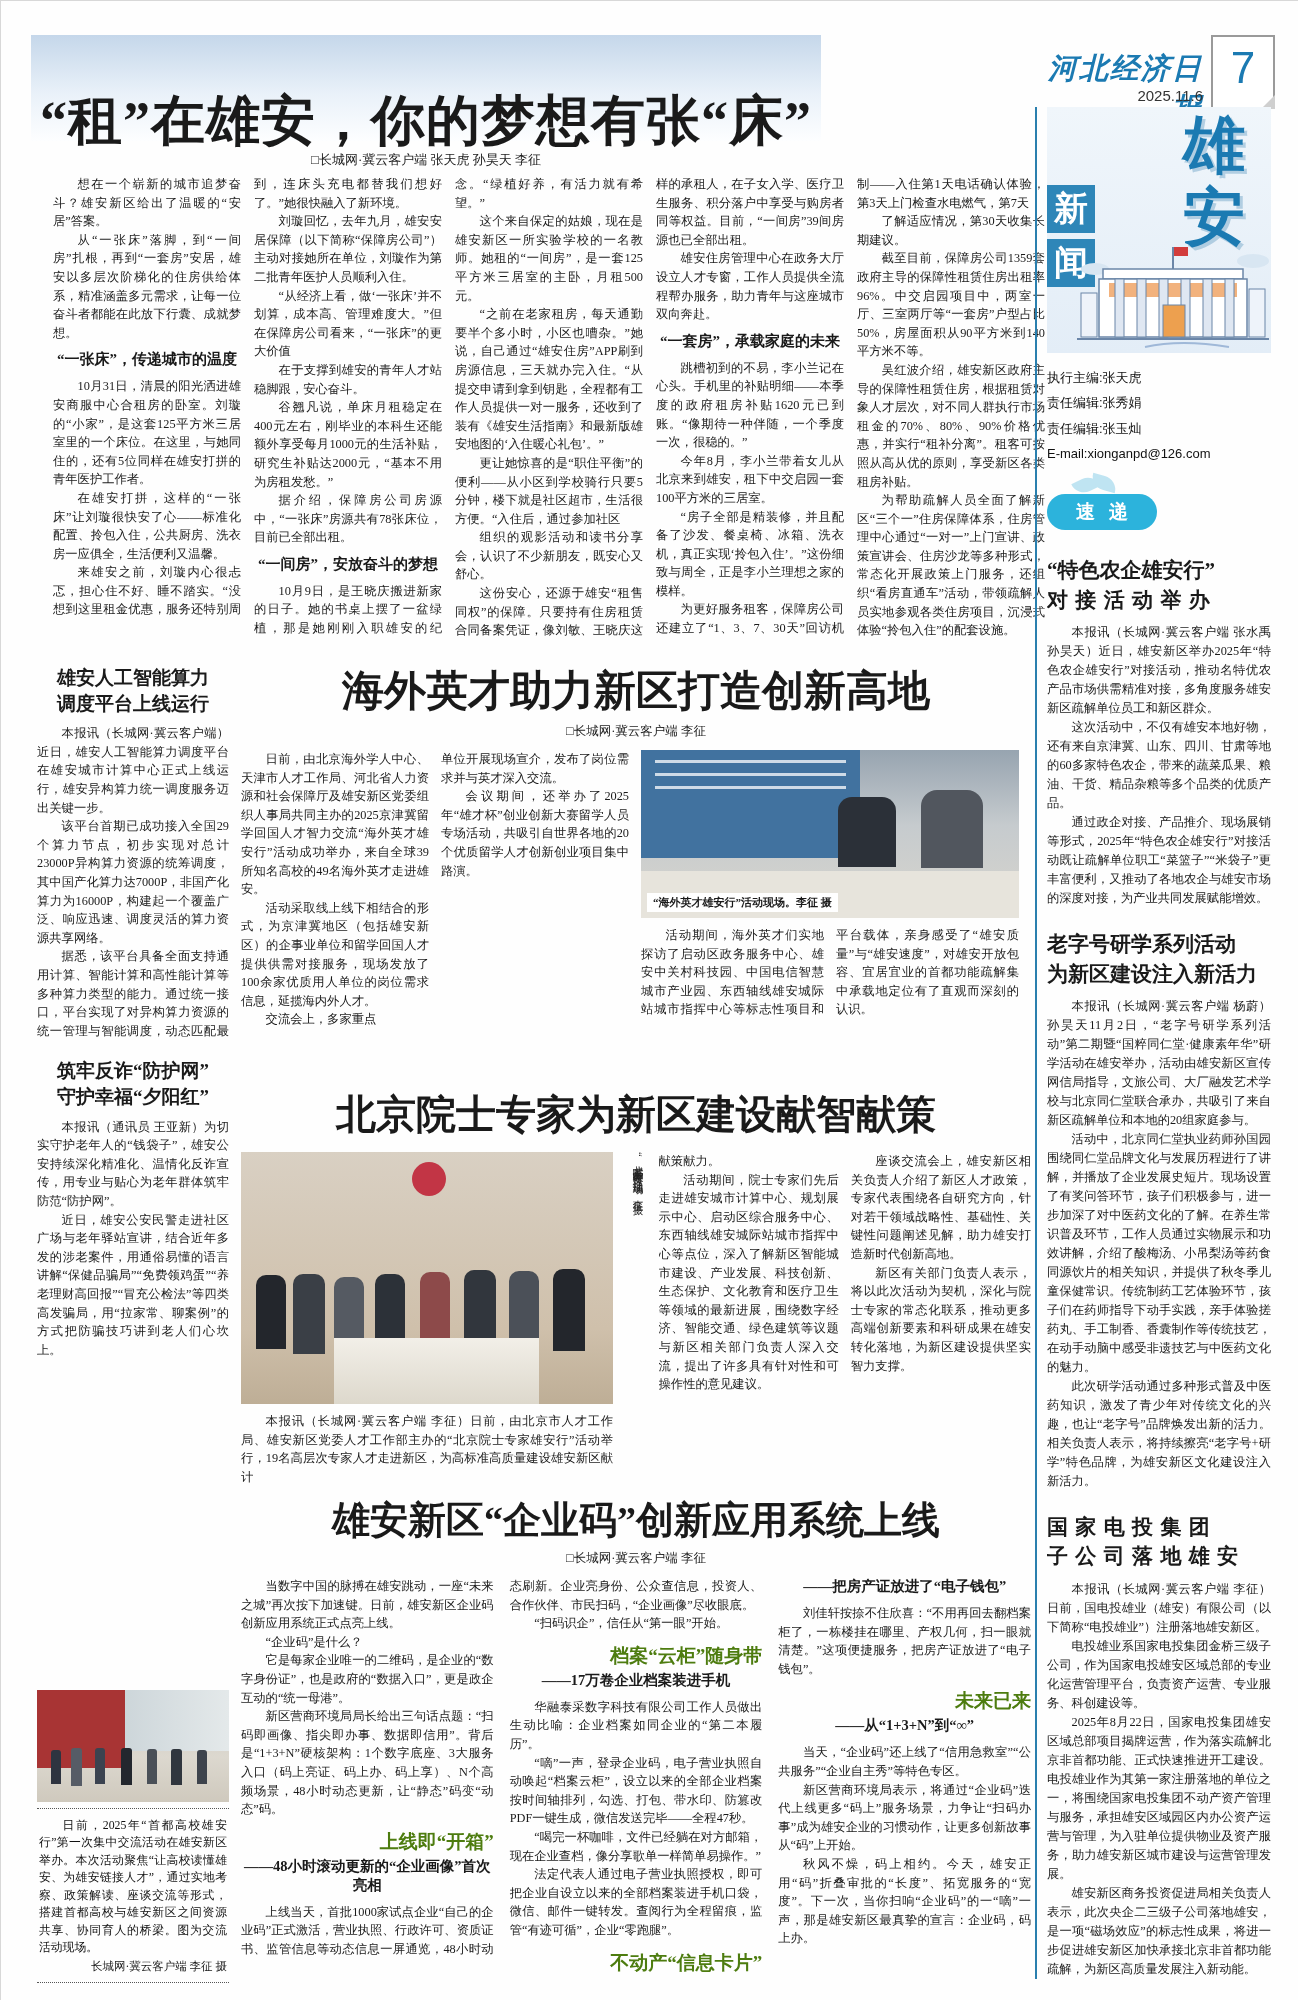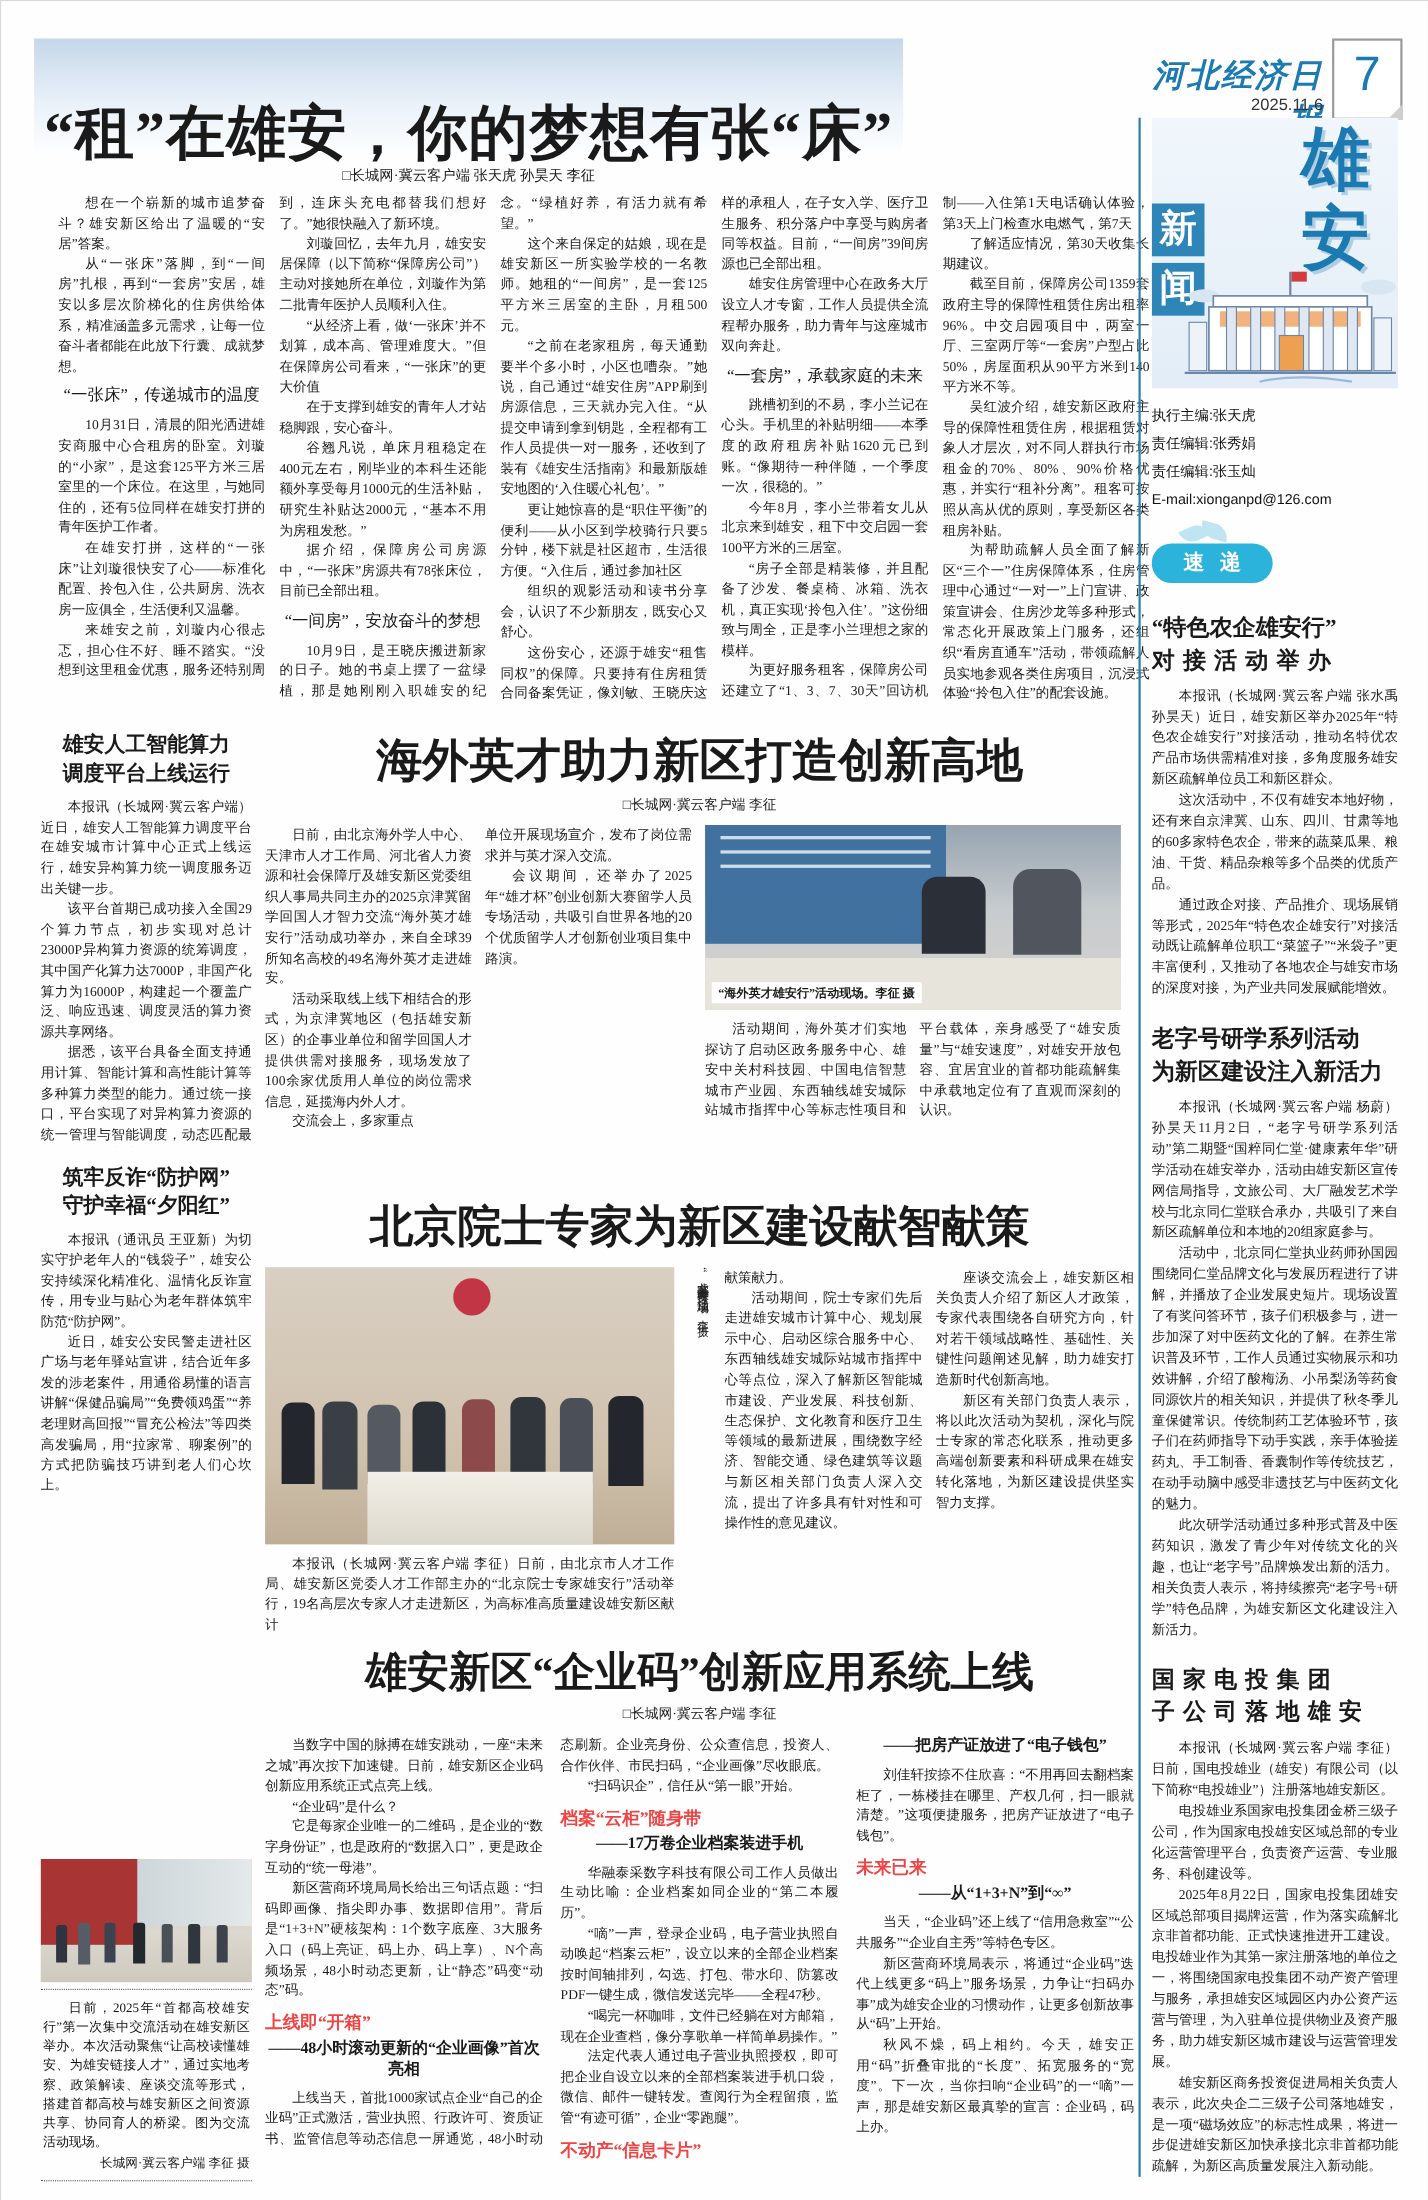--- a/index.html
+++ b/index.html
@@ -20,21 +20,21 @@
   .paper-date{position:absolute;left:1022px;top:86px;width:180px;text-align:right;
     font-size:15px;color:#333;font-family:"Liberation Sans",sans-serif;}
   .pagebox{position:absolute;left:1210px;top:34px;width:60px;height:70px;border:2px solid #9a9a9a;
     background:#fff;}
   .pagebox .num{display:block;text-align:center;font-size:44px;line-height:62px;color:#1b7ab2;
     font-family:"Liberation Sans",sans-serif;}
   .pagebox .fold{position:absolute;right:-2px;bottom:-2px;width:0;height:0;
     border-left:14px solid transparent;border-bottom:14px solid #cfcfcf;}
   
   p.body{margin:0;text-indent:2em;text-align:justify;font-size:12.3px;line-height:18.6px;}
-  h3.subhead{margin:8px 0;text-align:center;font-size:15px;font-weight:400;break-inside:avoid;}
+  h3.subhead{margin:8px 0;text-align:center;font-size:15px;font-weight:700;break-inside:avoid;}
   .byline{ text-align:center;font-size:12.5px;color:#222;margin:4px 0 10px 0;}
   
   .main-flow{position:absolute;left:52px;top:174px;width:992px;height:478px;
     column-count:5;column-gap:13px;overflow:hidden;}
   
   .left-rail{position:absolute;left:36px;top:664px;width:192px;}
   .rail-head{font-size:19px;font-weight:800;text-align:center;line-height:1.35;margin:0 0 8px 0;}
   .rail-body{overflow:hidden;}
   .rail-body.h1{height:318px;}
   .rail-body.h2{height:560px;}
@@ -68,21 +68,21 @@
   .photo-ys .logo{position:absolute;left:46%;top:10px;width:34px;height:34px;border-radius:50%;
     background:#c23545;}
   .photo-ys .model{position:absolute;left:25%;bottom:0;width:55%;height:26%;
     background:linear-gradient(180deg,#f2efe8,#ddd8cc);}
   .ys-under{margin-top:8px;overflow:hidden;height:88px;}
   .v-cap{writing-mode:vertical-rl;font-size:10.5px;line-height:18px;width:22px;height:252px;
     color:#222;letter-spacing:1px;}
   .ys-col{width:184px;overflow:hidden;}
   .qy{position:absolute;left:240px;top:1494px;width:790px;}
   .qy-flow{column-count:3;column-gap:16px;height:408px;overflow:hidden;margin-top:4px;}
-  .sub-cyan{color:#ef4444;font-size:16px;font-weight:800;text-align:left;margin:10px 0 2px 0;break-inside:avoid;}
+  .sub-cyan{color:#4d7c0f;font-size:19px;font-weight:800;text-align:right;margin:10px 0 2px 0;break-inside:avoid;}
   .sub-dash{font-size:14.5px;font-weight:800;text-align:center;margin:0 0 8px 0;break-inside:avoid;}
   
   .siderule{position:absolute;left:1034px;top:106px;width:2px;height:1872px;background:#2a7fae;}
   .sidebar{position:absolute;left:1046px;top:106px;width:224px;height:1880px;overflow:hidden;}
   .masthead{position:relative;height:246px;background:linear-gradient(180deg,#f0f6fb,#e3edf7);}
   .xa-vert{position:absolute;right:26px;top:2px;font-size:62px;font-weight:900;color:#1b7ab2;
     line-height:72px;text-align:center;text-shadow:3px 3px 0 rgba(130,175,205,.55);}
   .sq-col{position:absolute;left:0;top:78px;}
   .sq{width:48px;height:48px;background:#2e86b8;color:#fff;font-size:34px;font-weight:700;
     text-align:center;line-height:48px;margin-bottom:6px;}

